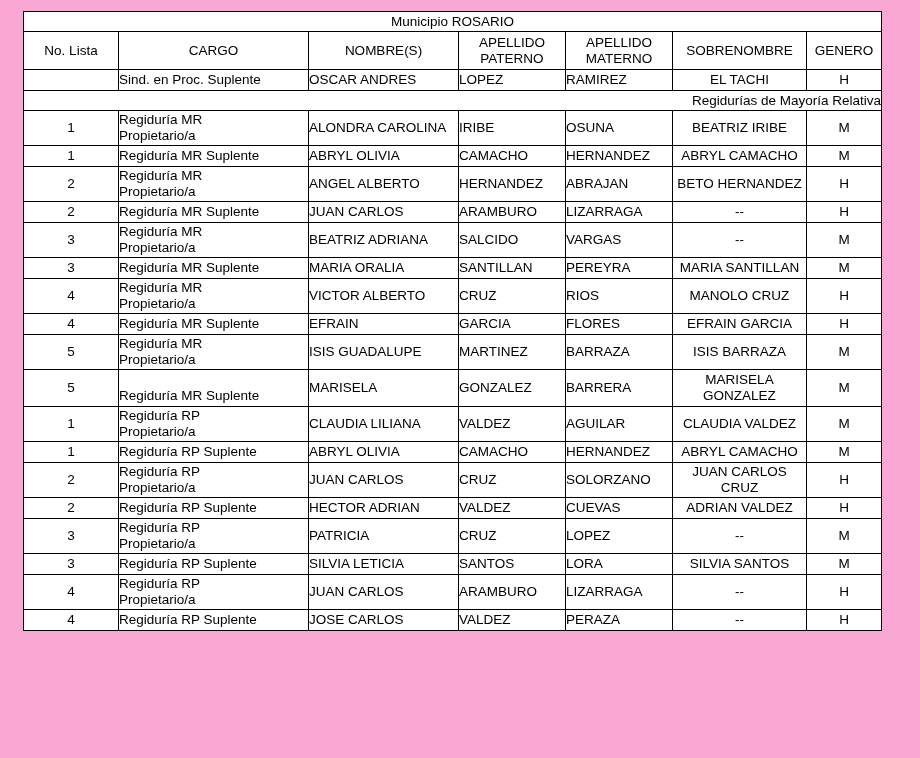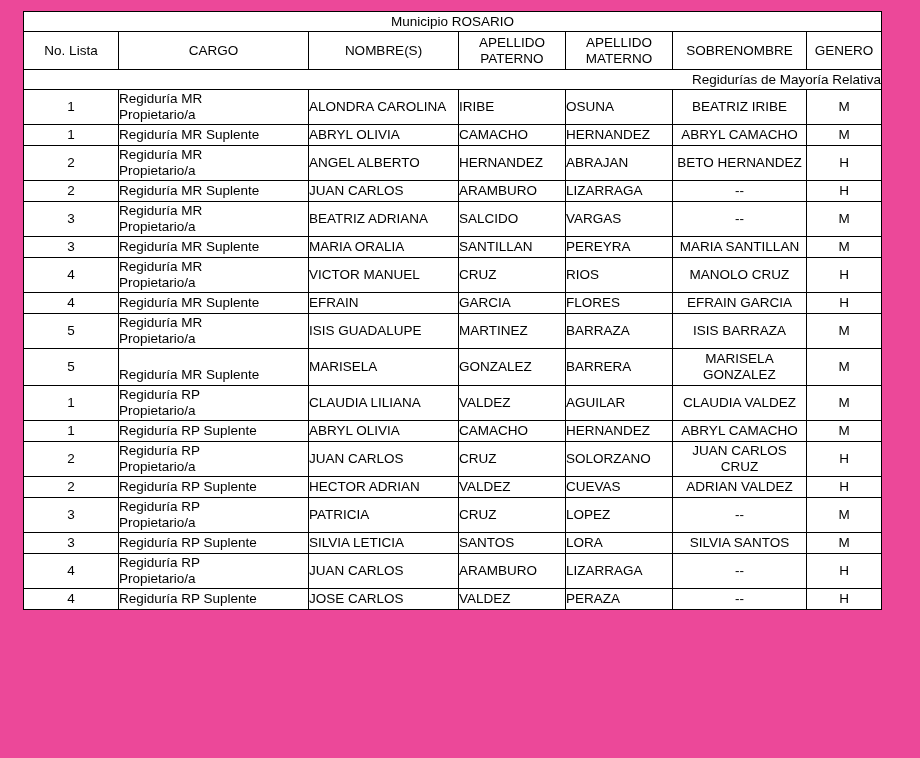--- a/index.html
+++ b/index.html
@@ -11,21 +11,21 @@
     width: 920px;
     height: 758px;
     font-family: "Liberation Sans", sans-serif;
     color: #000000;
     overflow: hidden;
   }
   .page {
     position: relative;
     width: 920px;
     height: 758px;
-    background: #ec4899;
+    background: #f9a8d4;
     text-decoration: underline;
   }
   .table-wrap {
     position: absolute;
     left: 23px;
     top: 11px;
     width: 858px;
   }
   table.candidates {
     border-collapse: collapse;
@@ -134,20 +134,29 @@
           </tr>
           <tr class="row-header">
             <th class="hdr-cell"><span>No. Lista</span></th>
             <th class="hdr-cell"><span>CARGO</span></th>
             <th class="hdr-cell"><span>NOMBRE(S)</span></th>
             <th class="hdr-cell"><span>APELLIDO</span><br><span>PATERNO</span></th>
             <th class="hdr-cell"><span>APELLIDO</span><br><span>MATERNO</span></th>
             <th class="hdr-cell"><span>SOBRENOMBRE</span></th>
             <th class="hdr-cell"><span>GENERO</span></th>
           </tr>
+          <tr class="row-short">
+            <td class="cell-lista"></td>
+            <td class="cell-cargo mid">Sind. en Proc. Suplente</td>
+            <td class="cell-name">OSCAR ANDRES</td>
+            <td class="cell-name">LOPEZ</td>
+            <td class="cell-name">RAMIREZ</td>
+            <td class="cell-center">EL TACHI</td>
+            <td class="cell-center">H</td>
+          </tr>
           <tr class="row-section">
             <td class="section-cell" colspan="7">Regidurías de Mayoría Relativa</td>
           </tr>
           <tr class="row-tall">
             <td class="cell-lista">1</td>
             <td class="cell-cargo"><span>Regiduría MR</span><br><span>Propietario/a</span></td>
             <td class="cell-name">ALONDRA CAROLINA</td>
             <td class="cell-name">IRIBE</td>
             <td class="cell-name">OSUNA</td>
             <td class="cell-center">BEATRIZ IRIBE</td>
@@ -194,21 +203,21 @@
             <td class="cell-cargo mid">Regiduría MR Suplente</td>
             <td class="cell-name">MARIA ORALIA</td>
             <td class="cell-name">SANTILLAN</td>
             <td class="cell-name">PEREYRA</td>
             <td class="cell-center">MARIA SANTILLAN</td>
             <td class="cell-center">M</td>
           </tr>
           <tr class="row-tall">
             <td class="cell-lista">4</td>
             <td class="cell-cargo"><span>Regiduría MR</span><br><span>Propietario/a</span></td>
-            <td class="cell-name">VICTOR MANUEL</td>
+            <td class="cell-name">VICTOR ALBERTO</td>
             <td class="cell-name">CRUZ</td>
             <td class="cell-name">RIOS</td>
             <td class="cell-center">MANOLO CRUZ</td>
             <td class="cell-center">H</td>
           </tr>
           <tr class="row-short">
             <td class="cell-lista">4</td>
             <td class="cell-cargo mid">Regiduría MR Suplente</td>
             <td class="cell-name">EFRAIN</td>
             <td class="cell-name">GARCIA</td>

